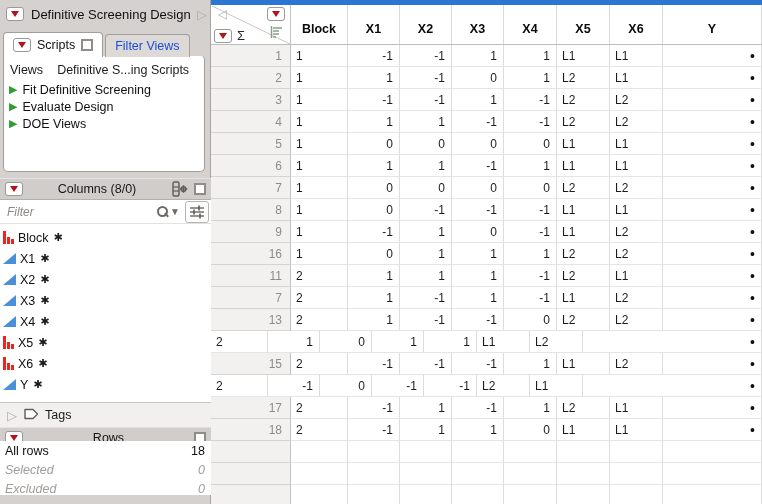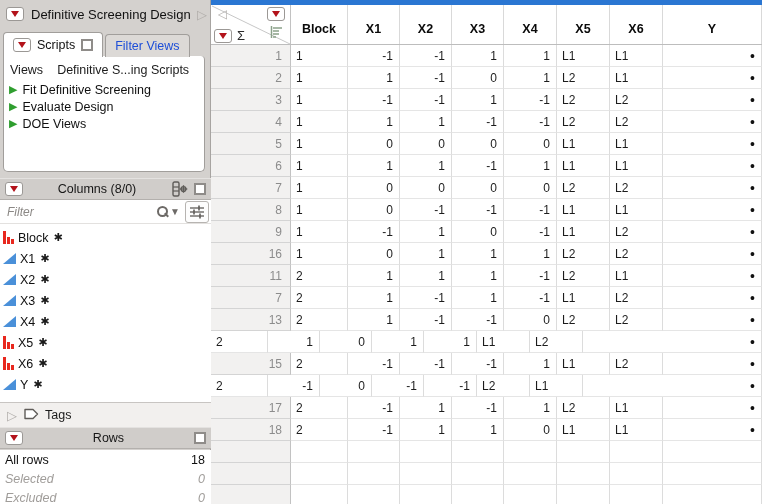--- a/index.html
+++ b/index.html
@@ -64,21 +64,21 @@
   .star { font-size:11px; color:#1a1a1a; }
   .icon-cont { width:0; height:0; border-left:13px solid transparent; border-bottom:11px solid #4a90d9; }
   .icon-nom { display:flex; align-items:flex-end; gap:1px; height:13px; }
   .icon-nom i { display:block; width:3px; background:#e8281e; }
   .icon-nom i:nth-child(1){ height:13px; } .icon-nom i:nth-child(2){ height:7px; } .icon-nom i:nth-child(3){ height:5px; }
 
   #tags-row { position:absolute; left:0; top:402px; width:211px; height:25px; background:#f2f0ee;
     border-top:1px solid #c8c5c2; display:flex; align-items:center; gap:6px; padding-left:7px;
     font-size:12.5px; color:#1b1b1b; }
 
-  #rows-stats { position:absolute; left:0; top:450px; width:211px; height:54px; background:#fff; }
+  #rows-stats { position:absolute; left:0; top:441px; width:211px; height:54px; background:#fff; }
   .stat-row { display:flex; height:19px; align-items:center; padding:0 6px 0 5px; font-size:12.5px; }
   .stat-row .sl { flex:1; }
   .stat-row.normal { color:#0f0f0f; }
   .stat-row.muted { color:#a09d9a; font-style:italic; }
 
   
   #table-area { position:absolute; left:211px; top:0; width:551px; height:504px; background:#fff; }
   #blue-top { position:absolute; left:0; top:0; width:551px; height:5px; background:#2a76d2; }
   #blue-left { position:absolute; left:0; top:0; width:2px; height:45px; background:#2a76d2; }
 

